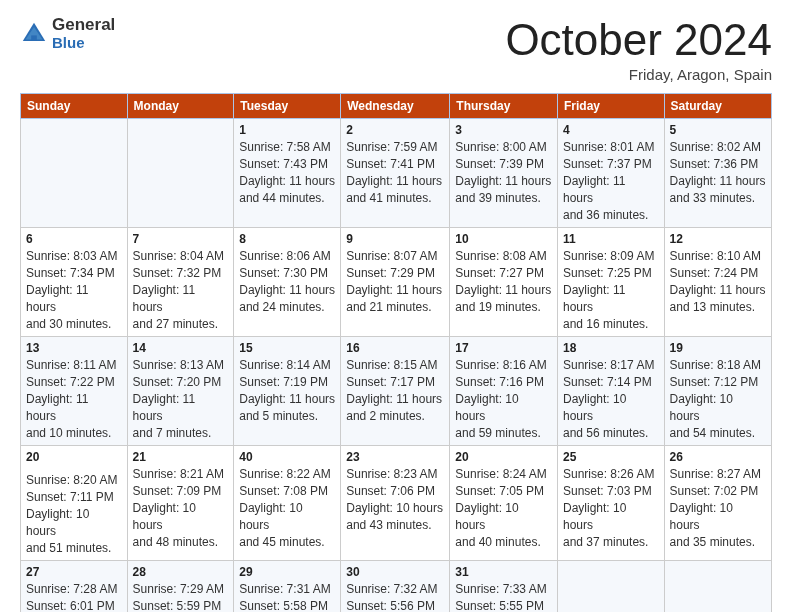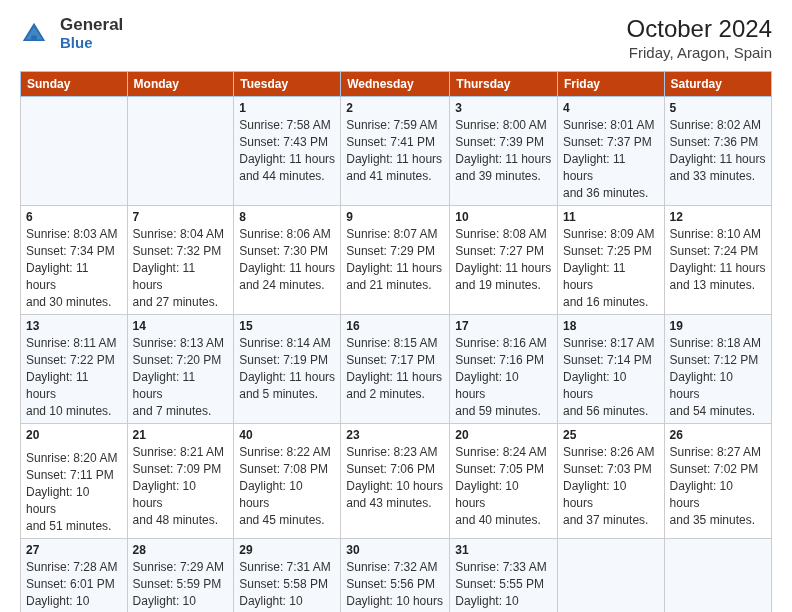--- a/index.html
+++ b/index.html
@@ -18,21 +18,21 @@
     }
     .header {
       display: flex;
       justify-content: space-between;
       align-items: flex-start;
       margin-bottom: 10px;
     }
     .logo {
       display: flex;
       align-items: center;
-      gap: 12px;
+      gap: 4px;
     }
     .logo-text {
       display: flex;
       flex-direction: column;
       line-height: 1.1;
     }
     .logo-general {
       font-size: 17px;
       font-weight: bold;
       color: #333;
@@ -43,21 +43,21 @@
       color: #2a6db5;
     }
     .logo-icon {
       width: 28px;
       height: 28px;
     }
     .title-block {
       text-align: right;
     }
     .month-title {
-      font-size: 24px;
+      font-size: 44px;
       font-weight: normal;
       color: #222;
       line-height: 1.1;
       text-align: right;
     }
     .location-title {
       font-size: 15px;
       color: #444;
       margin-top: 2px;
     }

